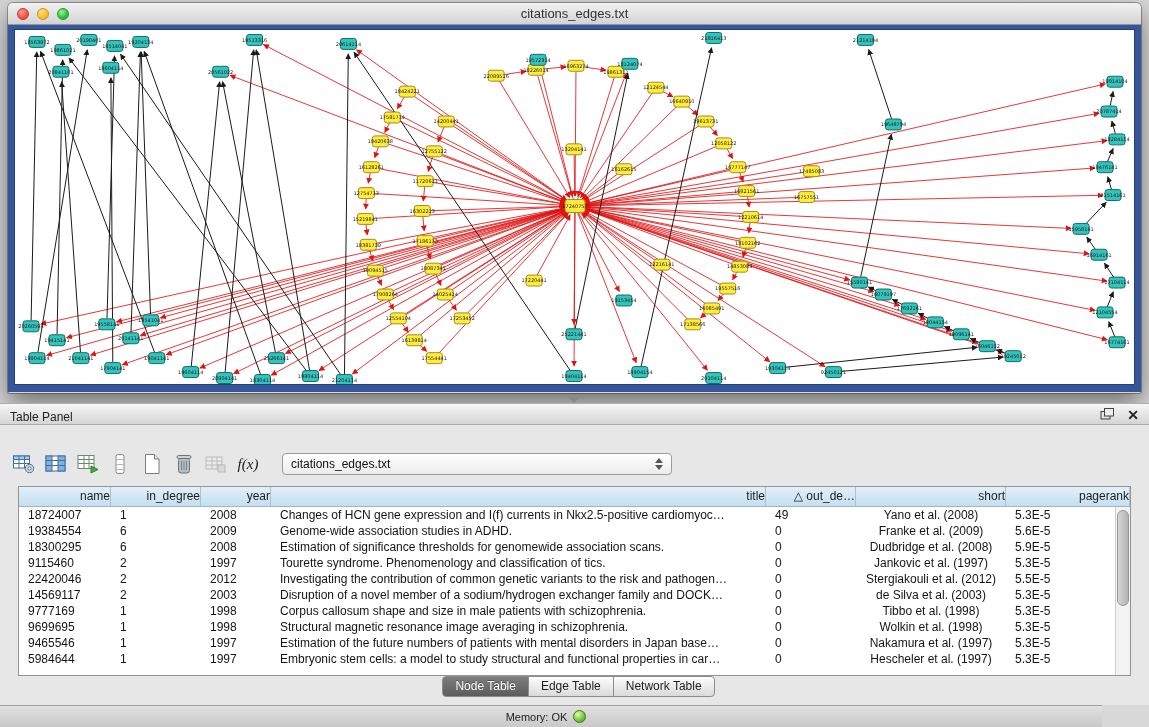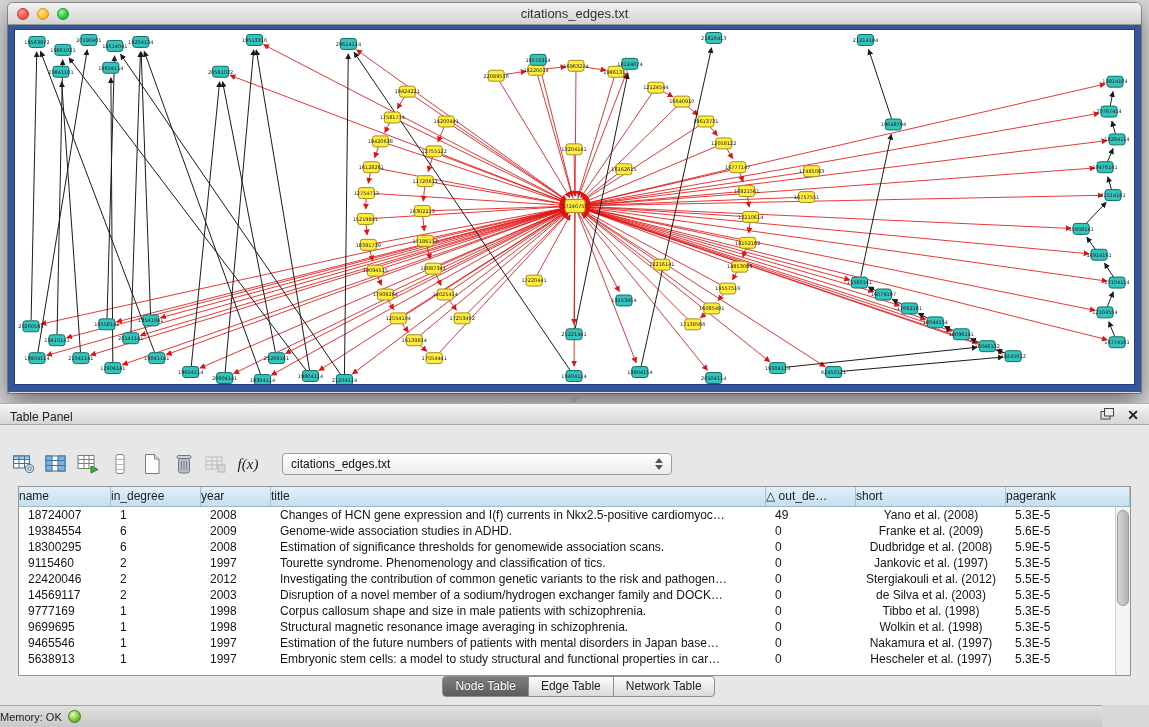--- a/index.html
+++ b/index.html
@@ -41,39 +41,39 @@
     border:1px solid #9c9c9c; border-radius:4px; display:flex; align-items:center;
     justify-content:space-between; padding:0 8px; font-size:12px; color:#111; }
   .spin { display:flex; flex-direction:column; gap:2px; }
   .spin .up   { width:0; height:0; border-left:4px solid transparent; border-right:4px solid transparent; border-bottom:5px solid #555; }
   .spin .down { width:0; height:0; border-left:4px solid transparent; border-right:4px solid transparent; border-top:5px solid #555; }
 
   .tablebox { position:absolute; left:18px; top:82px; width:1113px; height:190px;
     background:#fff; border:1px solid #949494; }
   .thead { display:grid; grid-template-columns:92px 90px 70px 495px 90px 150px 1fr; height:20px;
     background:linear-gradient(#e2f0fa,#c4dff0); border-bottom:1px solid #9db5c6; }
-  .hcell { font-size:12px; line-height:19px; text-align:left; color:#1d1d1d;
+  .hcell { font-size:12px; line-height:19px; text-align:right; color:#1d1d1d;
     border-right:1px solid #a9c1d1; overflow:hidden; white-space:nowrap; }
   .trow { display:grid; grid-template-columns:92px 90px 70px 495px 90px 150px 1fr; height:16px; }
   .tcell { font-size:12px; line-height:16px; padding-left:9px; white-space:nowrap; overflow:hidden; color:#141414; }
   .tcell.c5 { text-align:center; padding-left:0; }
   .vscroll { position:absolute; right:0; top:20px; bottom:0; width:15px; background:#f3f3f3; border-left:1px solid #cfcfcf; }
   .vthumb { position:absolute; left:1px; right:1px; top:3px; height:96px; border-radius:6px;
     background:linear-gradient(90deg,#d6d6d6,#b3b3b3); border:1px solid #999; }
 
   .tabsrow { position:absolute; left:0; right:0; top:272px; display:flex; justify-content:center; }
   .tab { font-size:12px; line-height:15px; padding:2px 12px; border:1px solid #8d8d8d; margin-left:-1px;
     background:linear-gradient(#fdfdfd,#dadada); color:#1e1e1e; }
   .tab:first-child { border-radius:4px 0 0 4px; margin-left:8px; }
   .tab:last-child  { border-radius:0 4px 4px 0; }
   .tab.active { background:linear-gradient(#7e7e7e,#5c5c5c); color:#fff; text-shadow:0 -1px 0 rgba(0,0,0,.35); }
 
   .statusbar { position:absolute; left:0; top:705px; width:1102px; height:22px;
     background:linear-gradient(#e0e0e0,#c9c9c9); border-top:1px solid #a2a2a2;
-    display:flex; align-items:center; justify-content:flex-start; gap:6px; padding-right:10px; }
+    display:flex; align-items:center; justify-content:center; gap:6px; padding-right:10px; }
   .memlabel { font-size:11px; color:#222; }
   .memorb { width:13px; height:13px; border-radius:50%; border:1px solid #3c7a1a;
     background:radial-gradient(circle at 35% 30%, #e4ffb4, #7cc83e 55%, #498f1f); }
 </style>
 </head>
 <body>
 
 <div class="net-window">
   <div class="titlebar">
     <div class="lights">
@@ -809,21 +809,21 @@
         <div class="trow">
           <div class="tcell c0">9465546</div>
           <div class="tcell c1">1</div>
           <div class="tcell c2">1997</div>
           <div class="tcell c3">Estimation of the future numbers of patients with mental disorders in Japan base…</div>
           <div class="tcell c4">0</div>
           <div class="tcell c5">Nakamura et al. (1997)</div>
           <div class="tcell c6">5.3E-5</div>
         </div>
         <div class="trow">
-          <div class="tcell c0">5638913</div>
+          <div class="tcell c0">5984644</div>
           <div class="tcell c1">1</div>
           <div class="tcell c2">1997</div>
           <div class="tcell c3">Embryonic stem cells: a model to study structural and functional properties in car…</div>
           <div class="tcell c4">0</div>
           <div class="tcell c5">Hescheler et al. (1997)</div>
           <div class="tcell c6">5.3E-5</div>
         </div>
       </div>
     <div class="vscroll">
       <div class="vthumb"></div>

